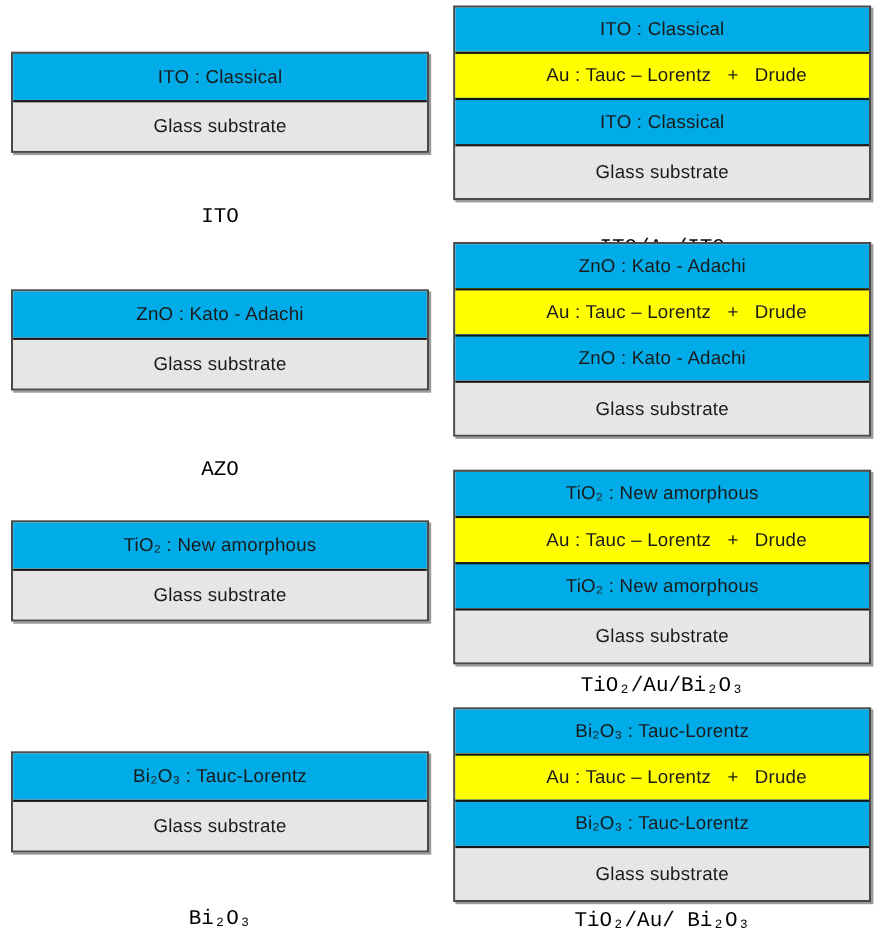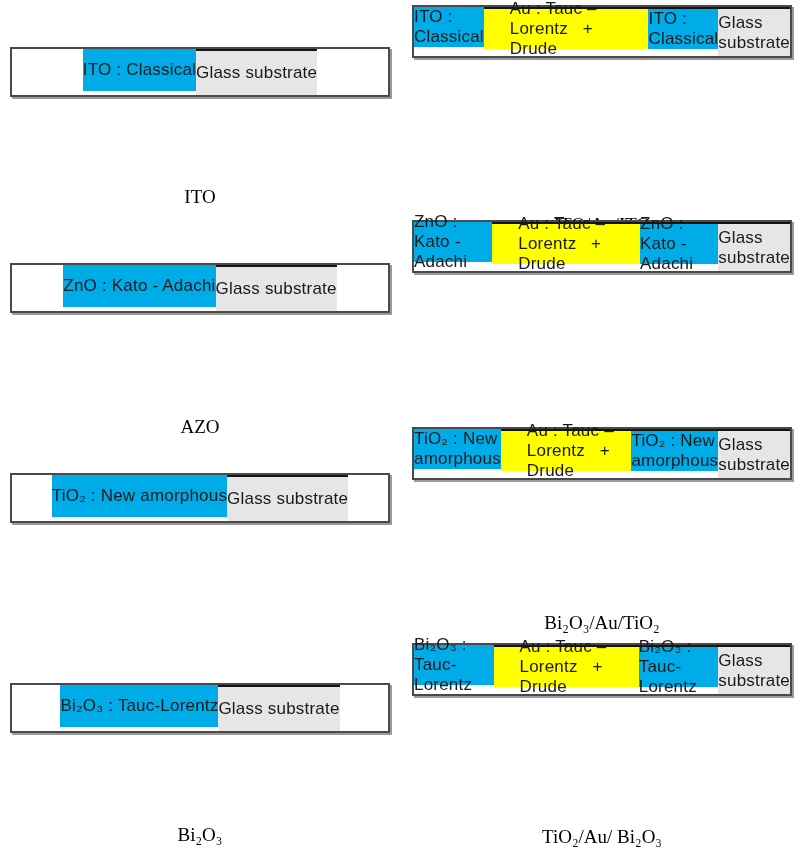--- a/index.html
+++ b/index.html
@@ -10,21 +10,21 @@
     background: var(--page, #fff);
     font-family: "Liberation Sans", "DejaVu Sans", sans-serif;
     overflow: hidden;
   }
   .stack {
     position: absolute;
     width: 376px;
     border: 2px solid var(--stroke, #4a4a4a);
     box-shadow: 2px 2px 0 var(--shadow, #9a9a9a);
     display: flex;
-    flex-direction: row;
+    flex-direction: column;
     background: var(--page, #fff);
     justify-content: center;
   }
   .layer {
     display: flex;
     align-items: center;
     justify-content: center;
     font-size: 17px;
     color: var(--label, #1a1a1a);
     letter-spacing: 0.2px;
@@ -39,21 +39,21 @@
   .left .substrate { height: 44px; }
   
   .right .film      { height: 40px; }
   .right .metal     { height: 40px; padding-left: 26px; }
   .right .substrate { height: 47px; }
 
   .caption {
     position: absolute;
     width: 380px;
     text-align: center;
-    font-family: Liberation Serif, serif;
+    font-family: Liberation Mono, monospace;
     font-size: 19px;
     color: var(--caption, #000);
     line-height: 22px;
   }
 
   
   .col-l { left: 10px; }
   .col-r { left: 412px; }
 
   
@@ -148,21 +148,21 @@
     <div class="layer metal">
       <span>Au : Tauc – Lorentz&nbsp;&nbsp; +&nbsp;&nbsp; Drude</span>
     </div>
     <div class="layer film">
       <span>TiO₂ : New amorphous</span>
     </div>
     <div class="layer substrate">
       <span>Glass substrate</span>
     </div>
   </div>
-  <div class="caption col-r" id="c-tio23">Bi₂O₃/Au/TiO₂</div>
+  <div class="caption col-r" id="c-tio23">TiO₂/Au/Bi₂O₃</div>
 
   <div class="stack left col-l" id="s-bi">
     <div class="layer film">
       <span>Bi₂O₃ : Tauc-Lorentz</span>
     </div>
     <div class="layer substrate">
       <span>Glass substrate</span>
     </div>
   </div>
   <div class="caption col-l" id="c-bi">Bi₂O₃</div>

